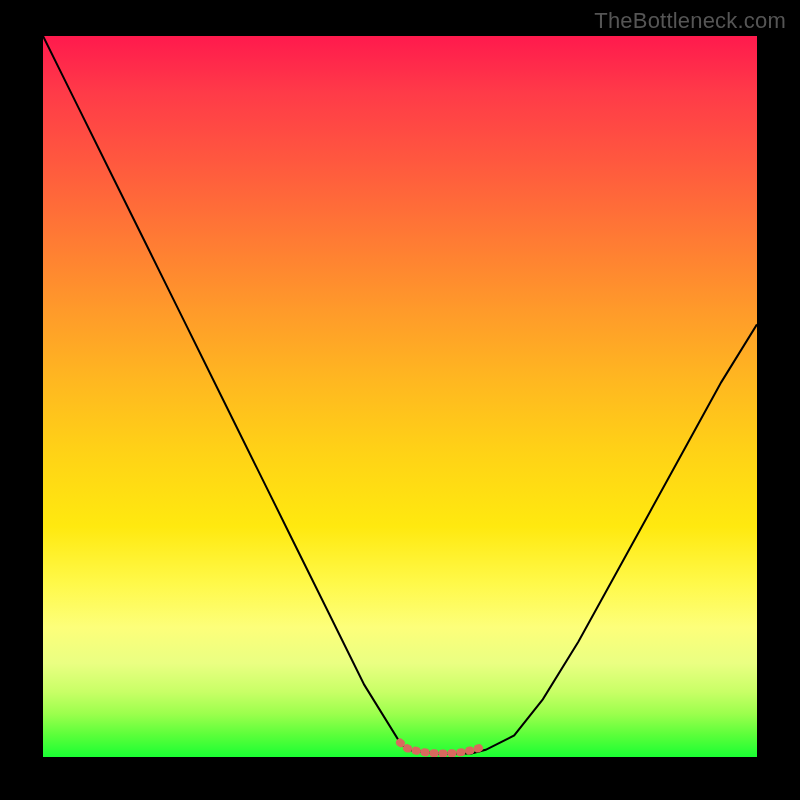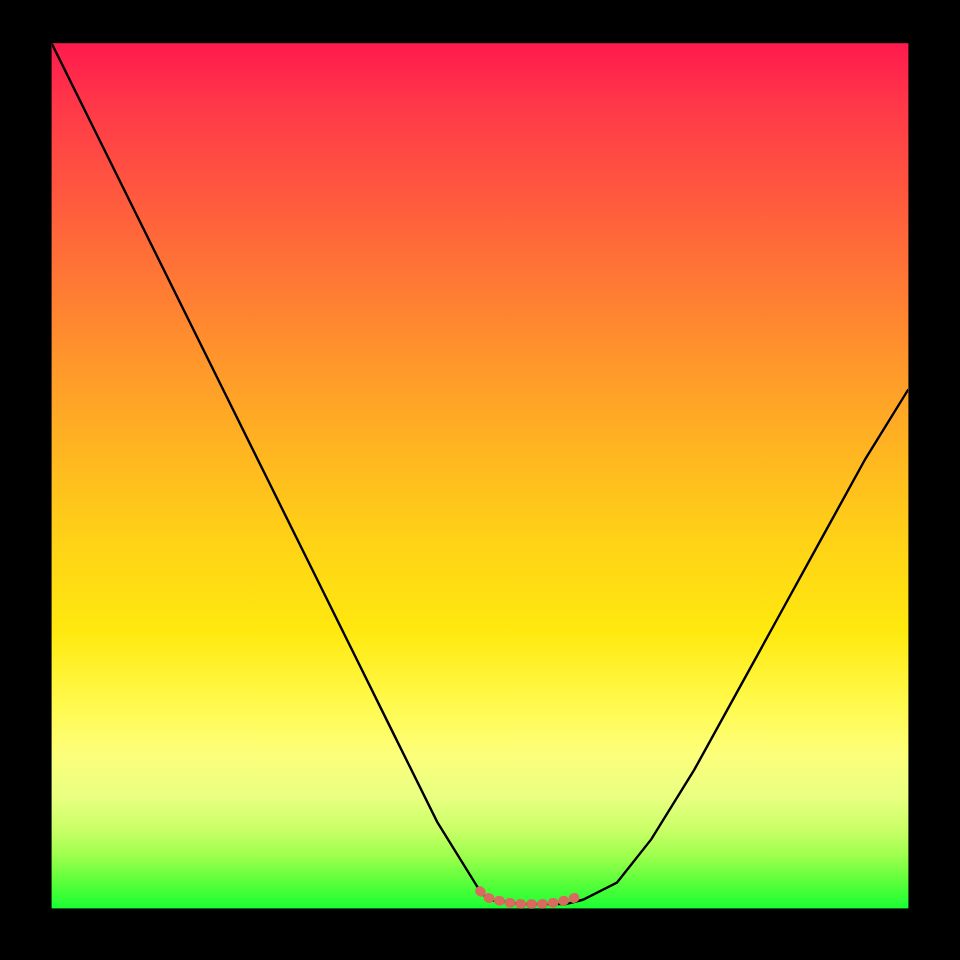--- a/index.html
+++ b/index.html
@@ -65,14 +65,15 @@
 
 <div class="frame">
 
   <div class="plot-area">
     <svg class="curve-svg" viewBox="0 0 714 721" preserveAspectRatio="none">
       <path id="main-curve" fill="none" stroke="#000000" stroke-width="2" d="M0.0 0.0 L35.7 72.1 L71.4 144.2 L107.1 216.3 L142.8 288.4 L178.5 360.5 L214.2 432.6 L249.9 504.7 L285.6 576.8 L321.3 648.9 L357.0 706.6 L364.1 713.8 L392.7 717.4 L414.1 717.4 L428.4 717.4 L442.7 713.8 L471.2 699.4 L499.8 663.3 L535.5 605.6 L571.2 540.8 L606.9 475.9 L642.6 411.0 L678.3 346.1 L714.0 288.4"></path>
       <path id="highlight-curve" fill="none" stroke="#d86a5e" stroke-width="8" stroke-linecap="round" stroke-dasharray="1 8" d="M357.0 706.6 L364.1 712.3 L378.4 716.0 L392.7 717.4 L407.0 717.4 L421.3 716.0 L435.5 712.3 L442.7 708.0"></path>
     </svg>
   </div>
 
+  <div class="watermark">TheBottleneck.com</div>
 
 </div>
 
 </body></html>

